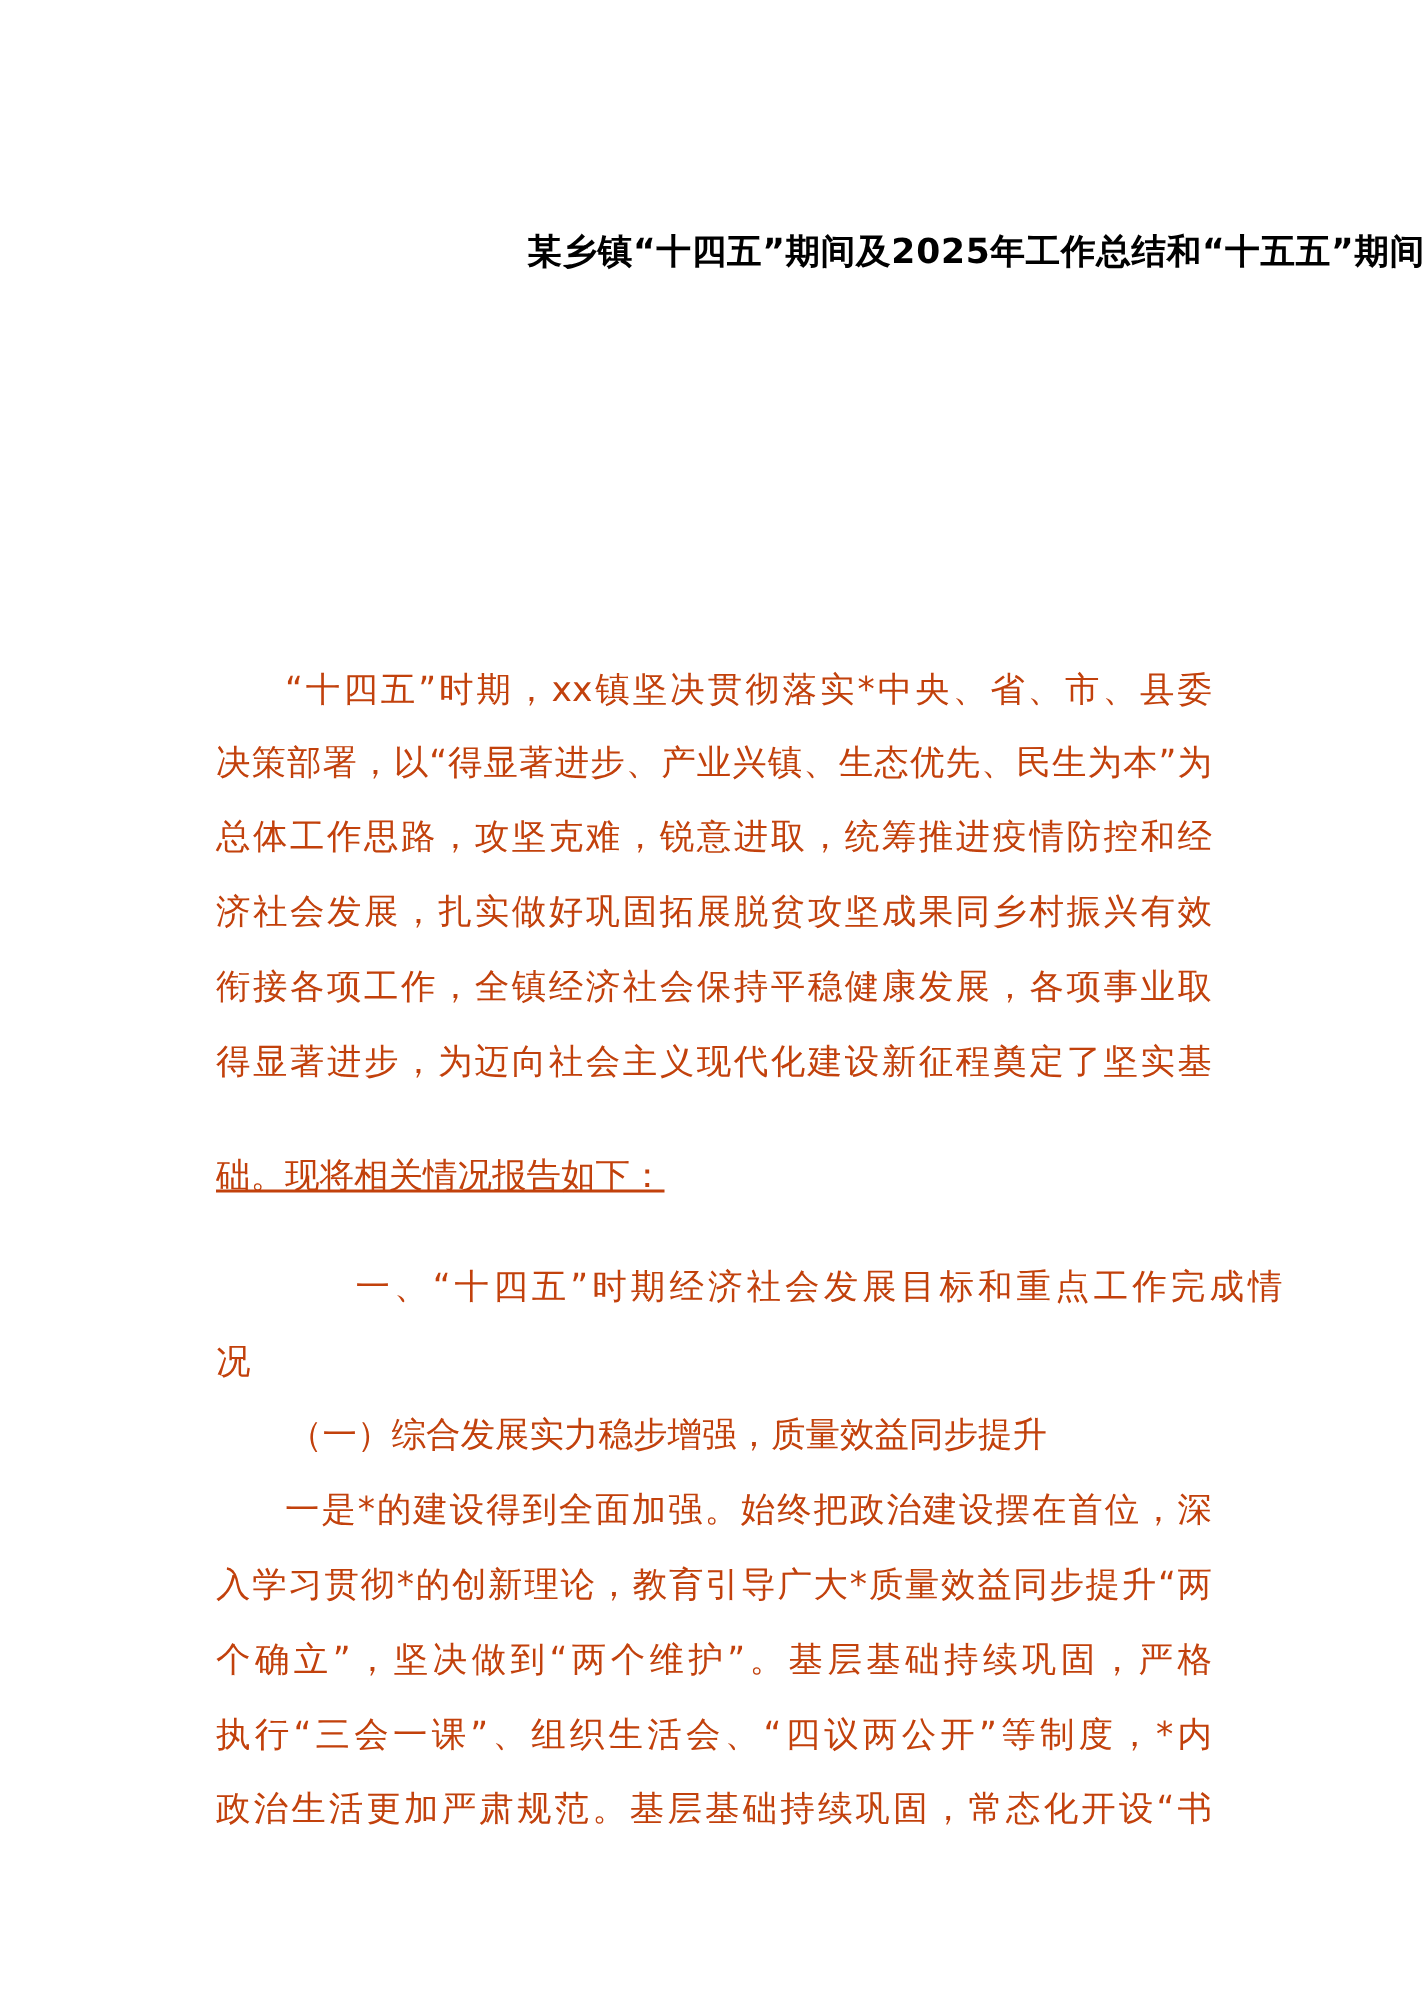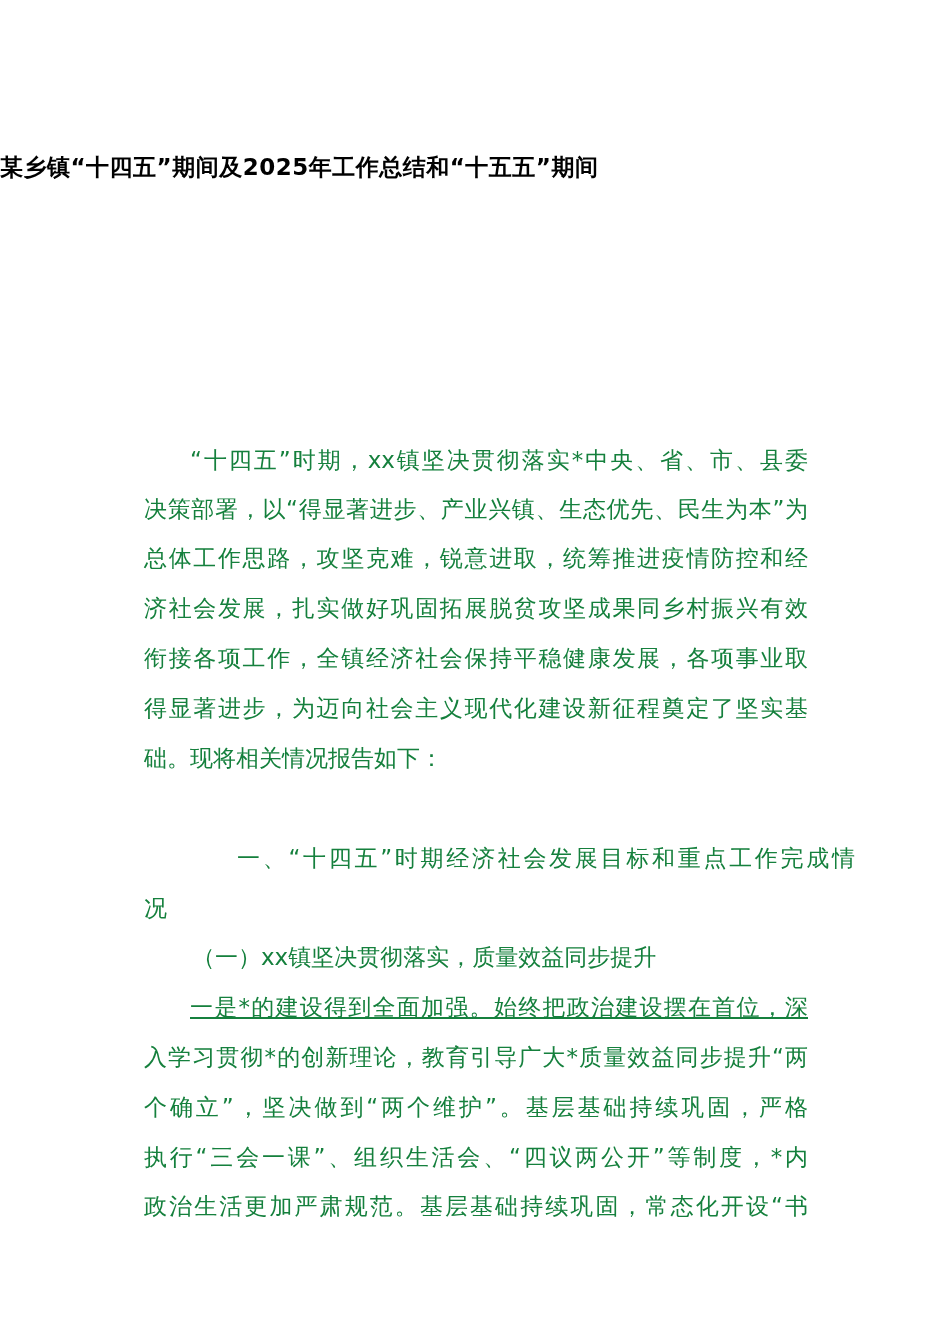--- a/index.html
+++ b/index.html
@@ -1,49 +1,49 @@
 <!DOCTYPE html>
 <html><head>
 <meta charset="utf-8">
 <style>
   html, body { margin:0; padding:0; background:#ffffff; }
   body { width:950px; height:1344px; position:relative; overflow:hidden;
          font-family:"DejaVu Sans","Liberation Sans",sans-serif; color:#111; }
   .page { position:absolute; left:0; top:0; width:950px; height:1344px; background:#fff; }
-  .title { position:absolute; left:0; width:950px; text-align:left;
+  .title { position:absolute; left:0; width:950px; text-align:right;
            font-weight:bold; font-size:23px; letter-spacing:0.5px; color:#000; white-space:nowrap; }
   .line { position:absolute; left:144px; width:664px; font-size:23px; line-height:30px;
-          white-space:nowrap; color:#15803d; text-align:justify; text-align-last:justify; }
+          white-space:nowrap; color:#c2410c; text-align:justify; text-align-last:justify; }
   .line.last { text-align-last:left; }
 </style>
 </head>
 <body>
 
 <div class="page">
 
   <div class="title" style="top:152px;">某乡镇“十四五”期间及2025年工作总结和“十五五”期间</div>
 
   <div>
     <div class="line" style="top:445px; left:190px; width:618px;">“十四五”时期，xx镇坚决贯彻落实*中央、省、市、县委</div>
     <div class="line" style="top:494px;">决策部署，以“得显著进步、产业兴镇、生态优先、民生为本”为</div>
     <div class="line" style="top:543px;">总体工作思路，攻坚克难，锐意进取，统筹推进疫情防控和经</div>
     <div class="line" style="top:593px;">济社会发展，扎实做好巩固拓展脱贫攻坚成果同乡村振兴有效</div>
     <div class="line" style="top:643px;">衔接各项工作，全镇经济社会保持平稳健康发展，各项事业取</div>
     <div class="line" style="top:693px;">得显著进步，为迈向社会主义现代化建设新征程奠定了坚实基</div>
-    <div class="line last" style="top:743px;">础。现将相关情况报告如下：</div>
+    <div class="line last" style="top:769px;text-decoration:underline;">础。现将相关情况报告如下：</div>
   </div>
 
   <div>
     <div class="line" style="top:843px; left:190px; width:618px;margin-left:47px;">一、“十四五”时期经济社会发展目标和重点工作完成情</div>
     <div class="line last" style="top:893px;">况</div>
   </div>
 
-  <div class="line last" style="top:942px; left:192px; width:540px;">（一）xx镇坚决贯彻落实，质量效益同步提升</div>
+  <div class="line last" style="top:942px; left:192px; width:540px;">（一）综合发展实力稳步增强，质量效益同步提升</div>
 
   <div>
-    <div class="line" style="top:992px; left:190px; width:618px;text-decoration:underline;">一是*的建设得到全面加强。始终把政治建设摆在首位，深</div>
+    <div class="line" style="top:992px; left:190px; width:618px;">一是*的建设得到全面加强。始终把政治建设摆在首位，深</div>
     <div class="line" style="top:1042px;">入学习贯彻*的创新理论，教育引导广大*质量效益同步提升“两</div>
     <div class="line" style="top:1092px;">个确立”，坚决做到“两个维护”。基层基础持续巩固，严格</div>
     <div class="line" style="top:1142px;">执行“三会一课”、组织生活会、“四议两公开”等制度，*内</div>
     <div class="line" style="top:1191px;">政治生活更加严肃规范。基层基础持续巩固，常态化开设“书</div>
   </div>
 
 </div>
 
 </body></html>

